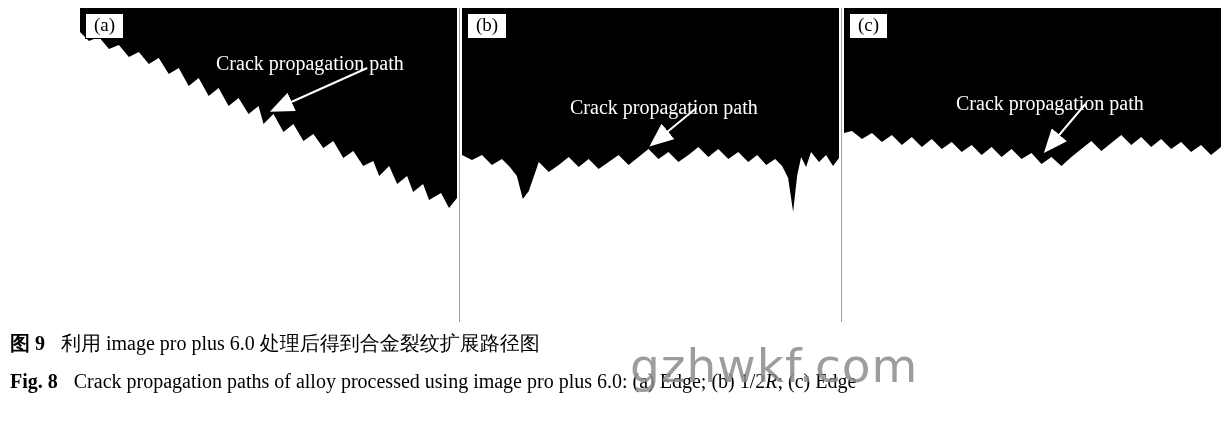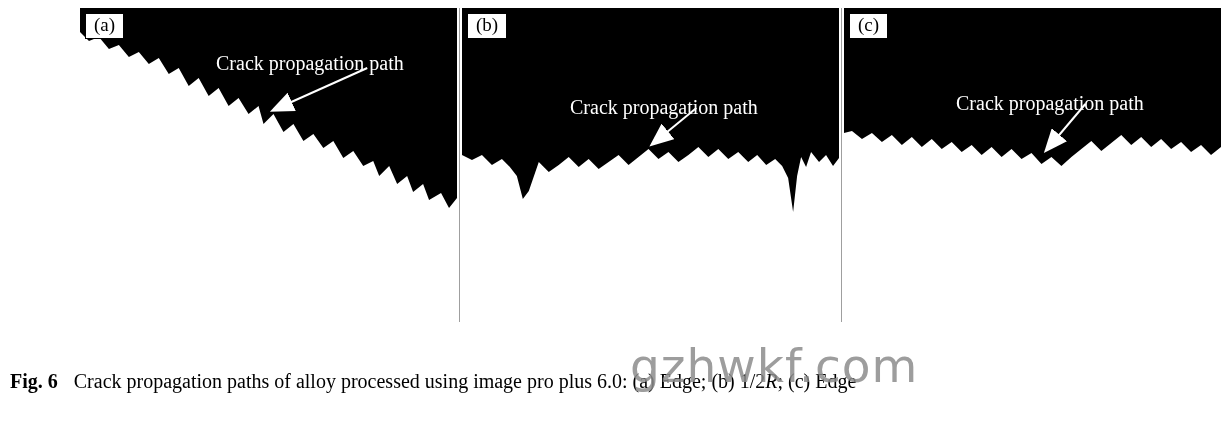--- a/index.html
+++ b/index.html
@@ -138,20 +138,23 @@
       <svg class="crack" viewBox="0 0 378 314" preserveAspectRatio="none">
         <path fill="#000000" d="M0 0 H378 V139 L368 147 L358 137 L348 144 L338 134 L328 141 L318 131 L308 139 L298 129 L288 137 L278 127 L268 135 L258 143 L248 133 L238 141 L228 149 L218 158 L208 149 L198 156 L188 145 L178 151 L168 141 L158 149 L148 139 L138 147 L128 137 L118 144 L108 134 L98 141 L88 131 L78 139 L68 129 L58 137 L48 127 L38 134 L28 125 L18 131 L8 123 L0 125 Z"></path>
         <line x1="242" y1="96" x2="203" y2="142" stroke="#ffffff" stroke-width="2" marker-end="url(#arrowhead)"></line>
       </svg>
       <span class="panel-label">(c)</span>
       <span class="annotation c">Crack propagation path</span>
     </div>
 
   </div>
 
+  <div class="caption-zh">
+    <span class="cap-tag">图 9</span><span>利用 image pro plus 6.0 处理后得到合金裂纹扩展路径图</span>
+  </div>
 
   <div class="caption-en">
-    <span class="cap-tag">Fig. 6</span><span>Crack propagation paths of alloy processed using image pro plus 6.0: (a) Edge; (b) 1/2</span><span class="it">R</span><span>; (c) Edge</span>
+    <span class="cap-tag">Fig. 8</span><span>Crack propagation paths of alloy processed using image pro plus 6.0: (a) Edge; (b) 1/2</span><span class="it">R</span><span>; (c) Edge</span>
   </div>
 
   <div class="watermark">gzhwkf.com</div>
 
 </div>
 
 </body></html>

